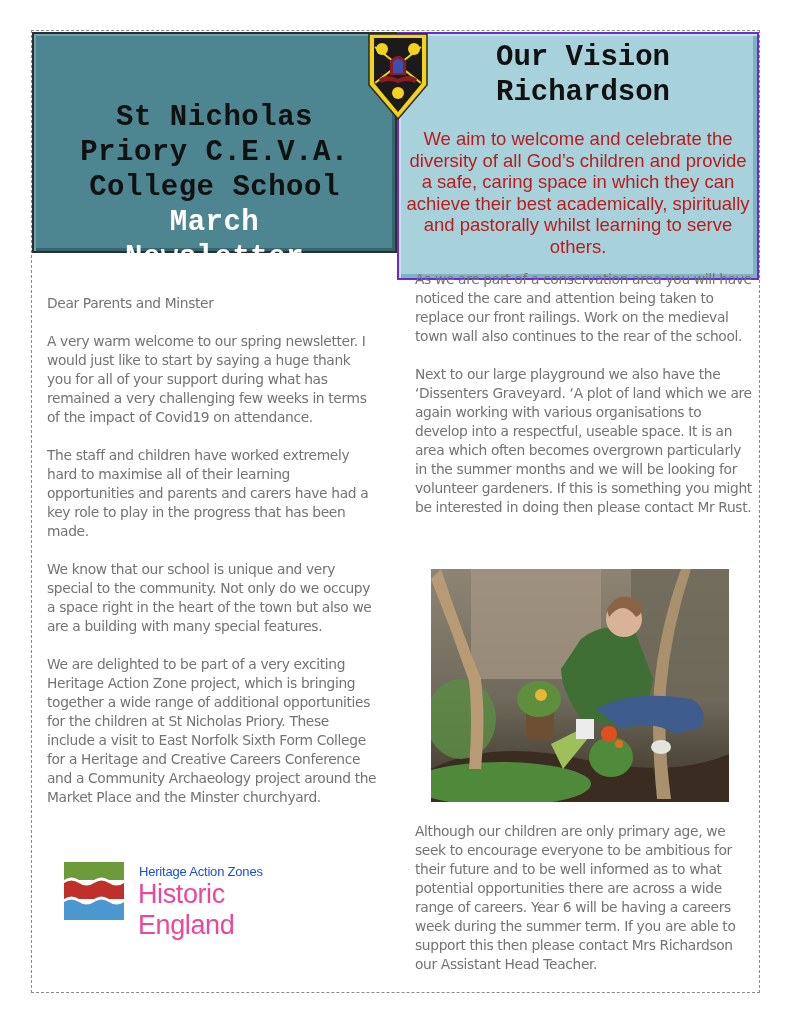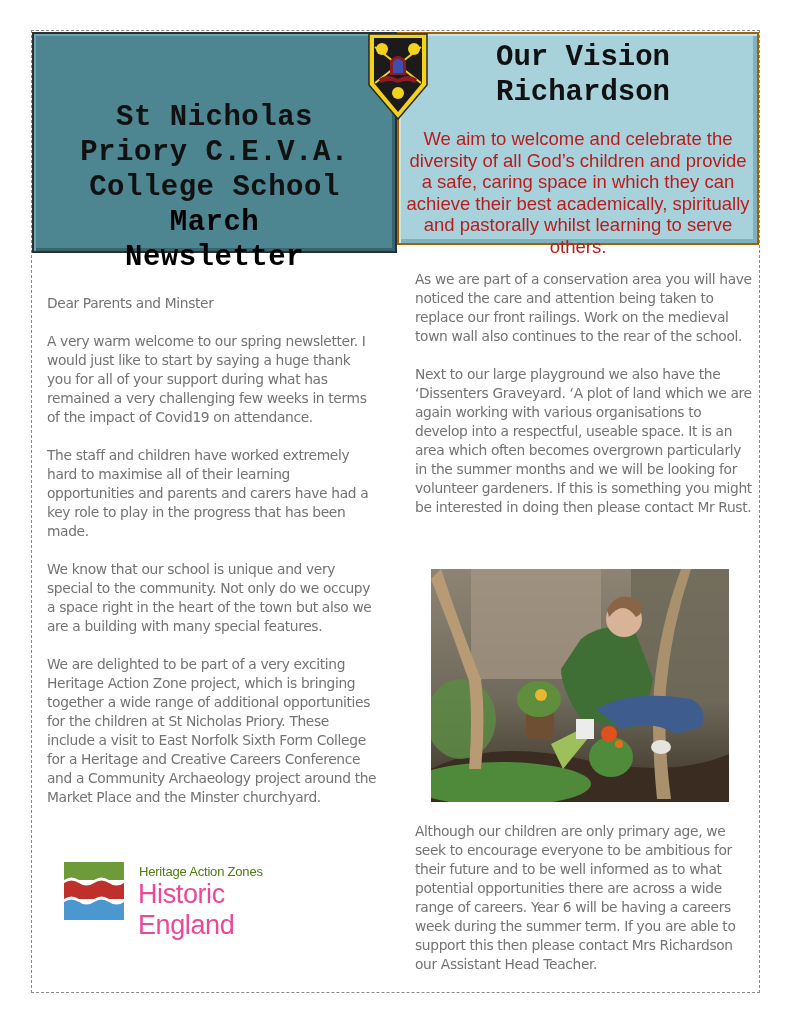--- a/index.html
+++ b/index.html
@@ -1,33 +1,33 @@
 <!DOCTYPE html>
 <html><head>
 <meta charset="utf-8">
 <style>
   html, body { margin: 0; padding: 0; background: #ffffff; }
   body { width: 791px; height: 1024px; position: relative; overflow: hidden; font-family: "DejaVu Sans", sans-serif; }
   .page-frame { position: absolute; left: 31px; top: 30px; width: 729px; height: 963px; border: 1px dashed #8a8a8a; box-sizing: border-box; }
   .hdr-left { position: absolute; left: 32px; top: 32px; width: 365px; height: 221px; background: #4d8591; border: 2px solid #2b2f30; box-sizing: border-box; box-shadow: inset 2px 2px 0 #6fa3ad, inset -3px -3px 0 #36656f; }
-  .hdr-right { position: absolute; left: 397px; top: 32px; width: 362px; height: 213px; background: #a7d2dc; border: 2px solid #a16207; box-sizing: border-box; box-shadow: inset 2px 2px 0 #c6e6ec, inset -4px -4px 0 #7fb2be; }
+  .hdr-right { position: absolute; left: 397px; top: 32px; width: 362px; height: 248px; background: #a7d2dc; border: 2px solid #6d28d9; box-sizing: border-box; box-shadow: inset 2px 2px 0 #c6e6ec, inset -4px -4px 0 #7fb2be; }
   .title-block { position: absolute; left: 0; right: 0; top: 22px; text-align: center; font-family: "Liberation Mono", "DejaVu Sans Mono", monospace; font-weight: bold; font-size: 29px; line-height: 35px; letter-spacing: 0.5px; margin-top: 44px; }
   .title-block .dark { color: #111111; display: block; }
-  .title-block .light { color: #000000; display: block; }
+  .title-block .light { color: #ffffff; display: block; }
   .vision-title { position: absolute; left: 0; right: 0; top: 6px; text-align: center; font-family: "Liberation Mono", "DejaVu Sans Mono", monospace; font-weight: bold; font-size: 29px; line-height: 35px; color: #111; padding-left: 10px; }
   .vision-text { position: absolute; left: 4px; right: 4px; top: 94px; text-align: center; font-family: "Liberation Sans", sans-serif; font-size: 18.5px; line-height: 21.5px; color: #b91c1c; }
   .crest { position: absolute; left: 367px; top: 33px; width: 62px; height: 88px; }
   .col { position: absolute; font-family: "DejaVu Sans", sans-serif; font-size: 13.8px; line-height: 19px; color: #737373; letter-spacing: -0.35px; }
   .col p { margin: 0 0 19px 0; }
   .col-left { left: 47px; top: 294px; width: 330px; }
   .col-right { left: 415px; top: 270px; width: 340px; }
   .col-right-2 { left: 415px; top: 822px; width: 340px; }
   .photo { position: absolute; left: 431px; top: 569px; width: 298px; height: 233px; overflow: hidden; background: #7a7062; }
   .hlogo { position: absolute; left: 64px; top: 862px; width: 260px; height: 60px; }
-  .hlogo .small { position: absolute; left: 75px; top: 2px; font-family: "Liberation Sans", sans-serif; font-size: 13px; color: #4d7c0f; letter-spacing: -0.2px; }
+  .hlogo .small { position: absolute; left: 75px; top: 2px; font-family: "Liberation Sans", sans-serif; font-size: 13px; color: #1d4ed8; letter-spacing: -0.2px; }
   .hlogo .big { position: absolute; left: 74px; top: 17px; font-family: "Liberation Sans", sans-serif; font-size: 27px; color: #ec4899; letter-spacing: -0.4px; }
 </style>
 </head>
 <body>
 
 <div class="page-frame"></div>
 
 <div class="hdr-left">
   <div class="title-block">
     <span class="dark">St Nicholas</span>

